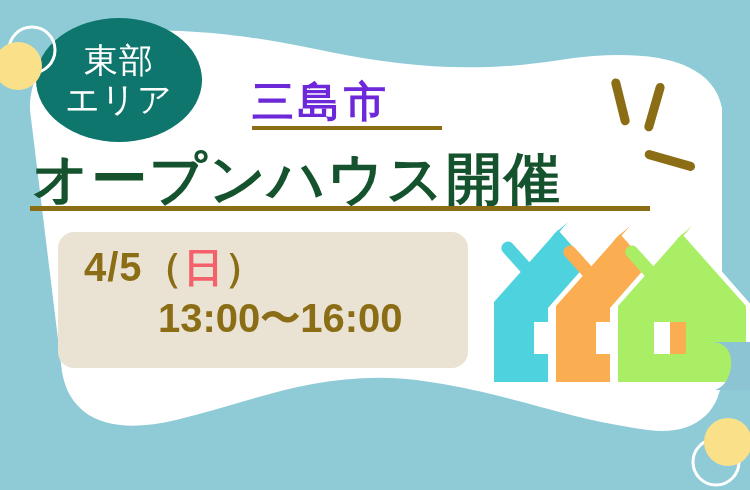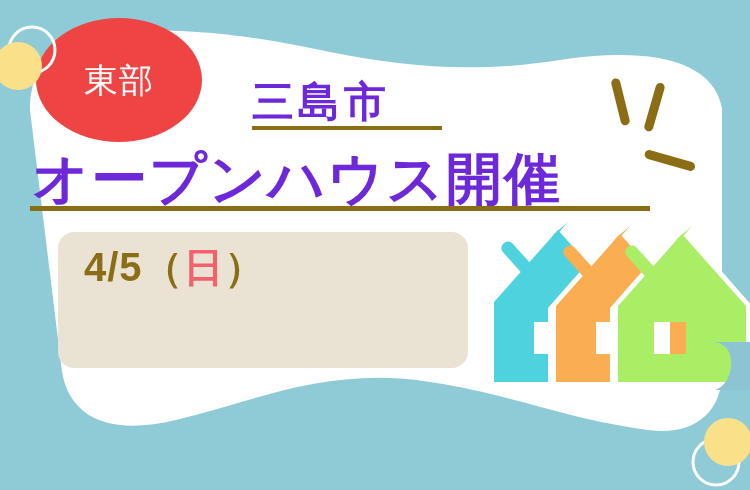--- a/index.html
+++ b/index.html
@@ -11,21 +11,21 @@
   }
   #stage{position:absolute;inset:0;width:750px;height:490px;overflow:hidden;}
 
   .layer{position:absolute;inset:0;width:750px;height:490px;}
   svg.layer{display:block;}
 
   
   .badge{
     position:absolute;left:36px;top:18px;width:166px;height:124px;
     border-radius:50%;
-    background:#ef4444;
+    background:#0f766e;
     display:flex;flex-direction:column;align-items:center;justify-content:center;
     z-index:6;
   }
   .badge-line{
     color:#ffffff;
     font-size:34px;
     line-height:1.14;
     letter-spacing:1px;
     font-weight:400;
     white-space:nowrap;
@@ -39,21 +39,21 @@
     letter-spacing:4px;
     font-weight:700;
     white-space:nowrap;
   }
   .city-rule{
     position:absolute;left:252px;top:126px;width:190px;height:4px;
     background:#8a6d14;z-index:5;
   }
   .headline{
     position:absolute;left:32px;top:142px;z-index:5;
-    color:#6d28d9;
+    color:#14532d;
     font-size:56px;
     letter-spacing:2px;
     font-weight:700;
     white-space:nowrap;
   }
   .headline-rule{
     position:absolute;left:30px;top:206px;width:620px;height:5px;
     background:#8a6d14;z-index:5;
   }
 
@@ -110,38 +110,40 @@
     <circle cx="32" cy="44" r="24" fill="#fbe08a"></circle>
   </svg>
 
   <svg class="orn orn-br" viewBox="0 0 80 80">
     <circle cx="32" cy="50" r="23" fill="none" stroke="#ffffff" stroke-width="3"></circle>
     <circle cx="44" cy="30" r="24" fill="#fbe08a"></circle>
   </svg>
 
   <div class="badge">
     <span class="badge-line">東部</span>
+    <span class="badge-line">エリア</span>
   </div>
 
   <div class="city">三島市</div>
   <div class="city-rule"></div>
 
   <div class="headline">オープンハウス開催</div>
   <div class="headline-rule"></div>
 
   <svg class="sparkles" viewBox="0 0 110 110">
     <g fill="#8a6d14">
       <rect x="16" y="6" width="9" height="48" rx="4.5" transform="rotate(-14 20 30)"></rect>
       <rect x="50" y="10" width="9" height="50" rx="4.5" transform="rotate(16 54 35)"></rect>
       <rect x="66" y="62" width="9" height="52" rx="4.5" transform="rotate(106 70 88)"></rect>
     </g>
   </svg>
 
   <div class="date-box">
     <div class="date-line1"><span>4/5（</span><span class="sunday">日</span><span>）</span></div>
+    <div class="date-line2">13:00〜16:00</div>
   </div>
 
   <svg class="houses" viewBox="0 0 264 180">
 
     <g>
       <path fill="#4ed2de" d="M 8 92 L 72 20 L 136 92 L 136 172 L 8 172 Z"></path>
       <path fill="#4ed2de" d="M 68 24 L 82 12 L 8 96 L 8 112 Z"></path>
       <rect x="26" y="28" width="13" height="46" rx="6" fill="#4ed2de" transform="rotate(-42 32 50)"></rect>
       <rect x="48" y="112" width="32" height="32" fill="#ffffff"></rect>
     </g>

